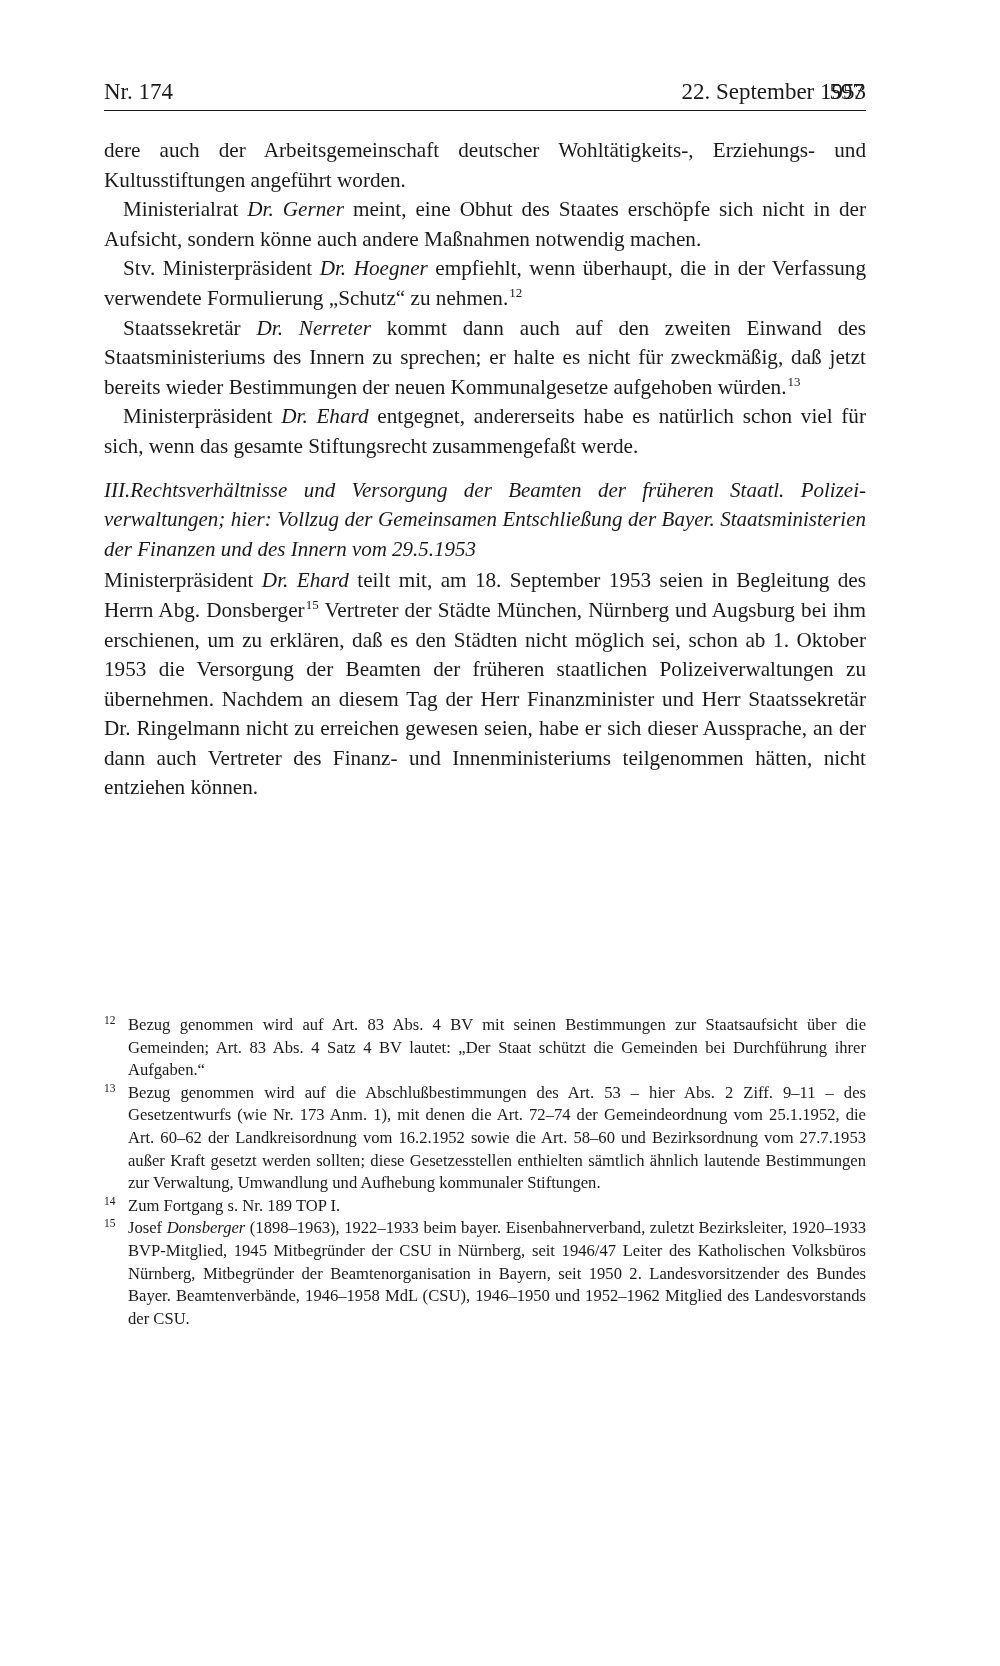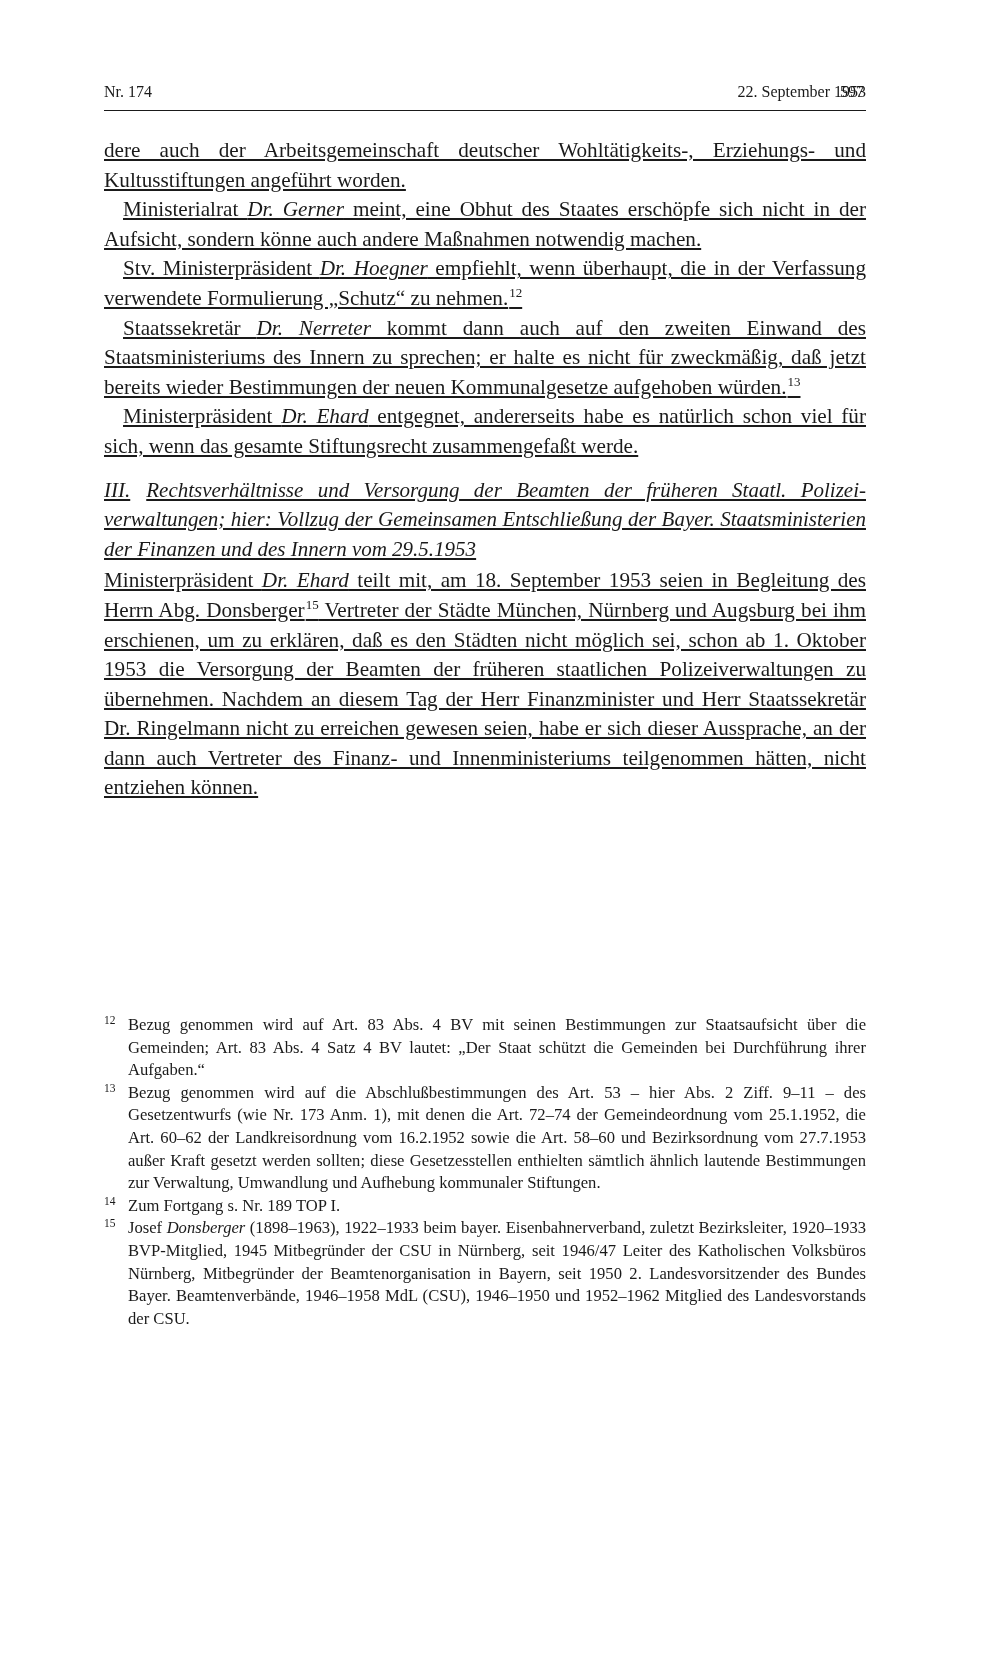--- a/index.html
+++ b/index.html
@@ -21,40 +21,39 @@
       top: 0;
       width: 762px;
     }
     .running-head {
       position: absolute;
       top: 78px;
       left: 0;
       width: 762px;
       height: 32px;
       border-bottom: 1.5px solid #1a1a1a;
-      font-size: 16px;
+      font-size: 23px;
       line-height: 28px;
     }
     .running-head .rh-left { position: absolute; left: 0; top: 0; }
     .running-head .rh-center { position: absolute; left: 0; width: 100%; text-align: right; top: 0; }
     .running-head .rh-right { position: absolute; right: 2px; top: 0; }
 
     .body-text {
       position: absolute;
       top: 136px;
       left: 0;
       width: 762px;
       font-size: 21.2px;
       line-height: 29.6px;
       text-align: justify;
       hyphens: manual;
     }
     .body-text p {
       margin: 0;
-      text-decoration: underline;
     }
     .body-text p.indent {
       text-indent: 19px;
     }
     .body-text p.noindent {
       text-indent: 0;
     }
     .body-text i { font-style: italic; }
     sup.fn {
       font-size: 13px;
@@ -65,21 +64,21 @@
       margin-left: 1px;
     }
     .section-heading {
       margin: 14px 0 2px 0 !important;
       font-style: italic;
       font-size: 21px;
       line-height: 29.6px;
       text-align: justify;
     }
     .section-heading .roman {
-      margin-right: 16px;
+      margin-right: 0;
     }
 
     .footnotes {
       position: absolute;
       top: 1014px;
       left: 0;
       width: 762px;
       font-size: 16.6px;
       line-height: 22.6px;
       text-align: justify;

